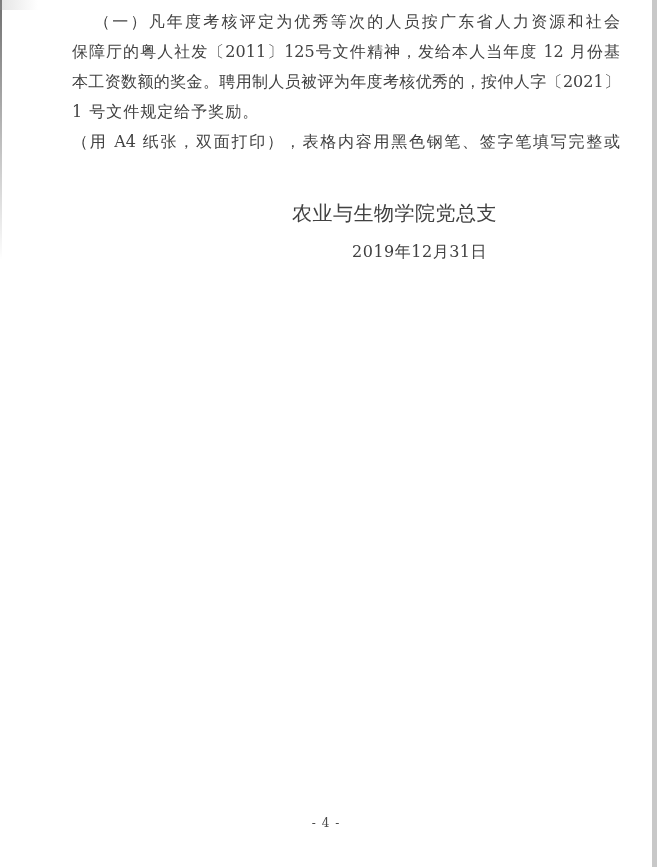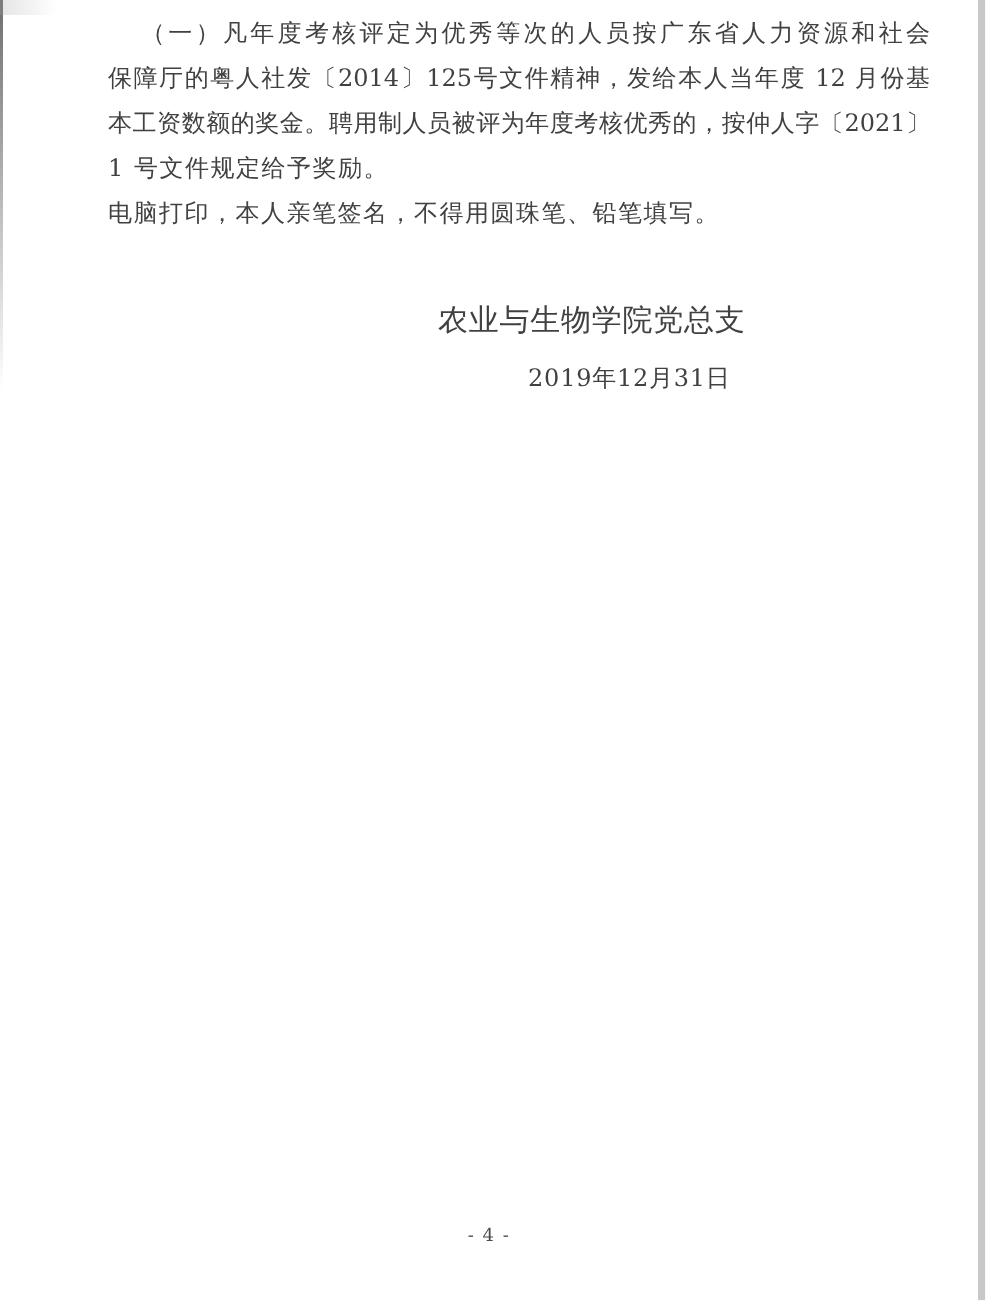--- a/index.html
+++ b/index.html
@@ -97,27 +97,27 @@
 <div class="page">
 
   <div class="left-edge-line"></div>
   <div class="corner-fade"></div>
   <div class="right-edge-strip"></div>
 
   <div class="content">
 
     <div>
       <div class="line first fill">（一）凡年度考核评定为优秀等次的人员按广东省人力资源和社会</div>
-      <div class="line fill">保障厅的粤人社发〔2014〕125号文件精神，发给本人当年度 12 月份基</div>
+      <div class="line fill">保障厅的粤人社发〔2011〕125号文件精神，发给本人当年度 12 月份基</div>
       <div class="line fill">本工资数额的奖金。聘用制人员被评为年度考核优秀的，按仲人字〔2021〕</div>
       <div class="line last">1 号文件规定给予奖励。</div>
     </div>
 
     <div>
-      <div class="line last">电脑打印，本人亲笔签名，不得用圆珠笔、铅笔填写。</div>
+      <div class="line fill">（用 A4 纸张，双面打印），表格内容用黑色钢笔、签字笔填写完整或</div>
     </div>
 
     <div class="sig-line">农业与生物学院党总支</div>
     <div class="date-line">2019年12月31日</div>
 
   </div>
 
   <div class="page-number">- 4 -</div>
 
 </div>

